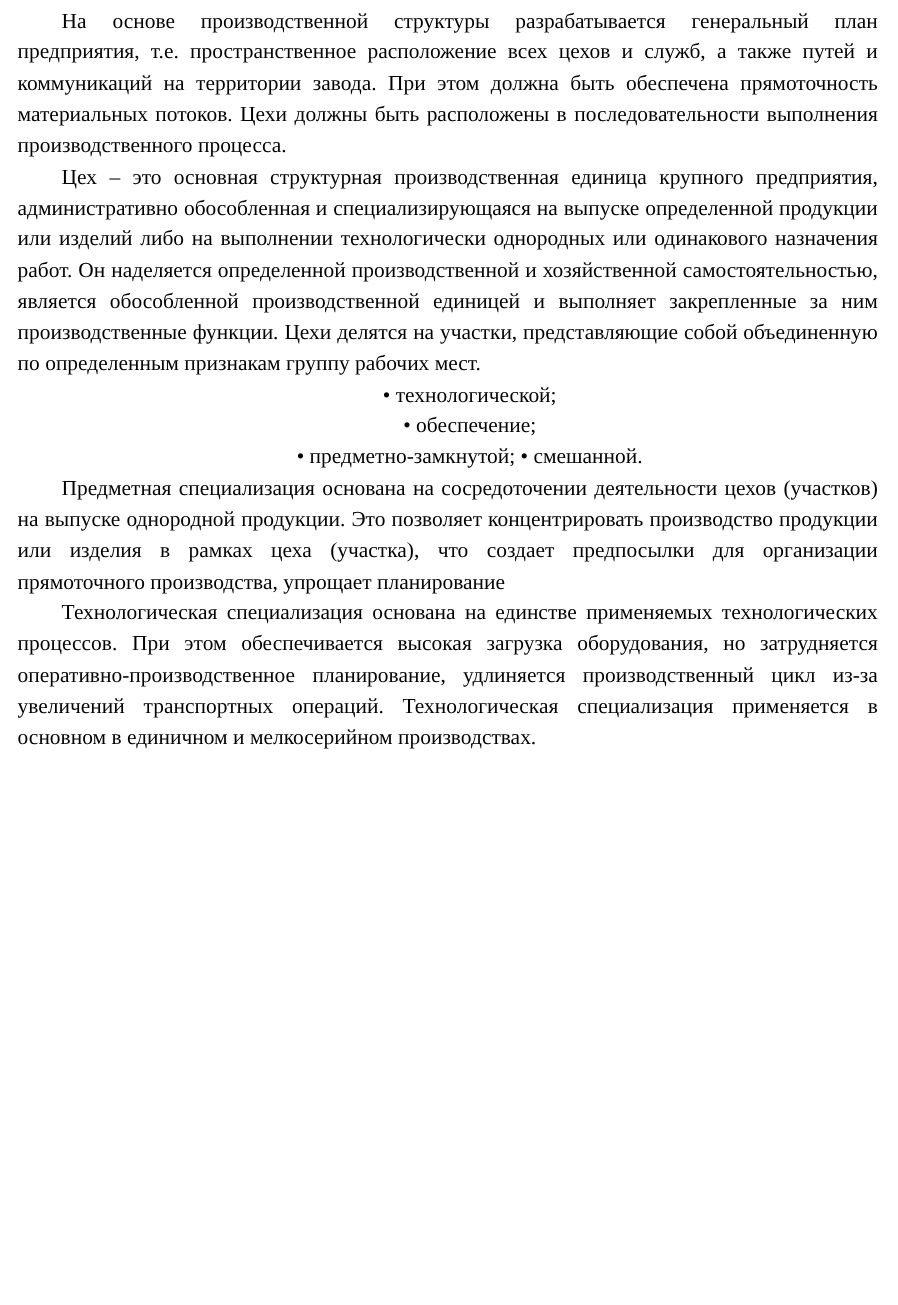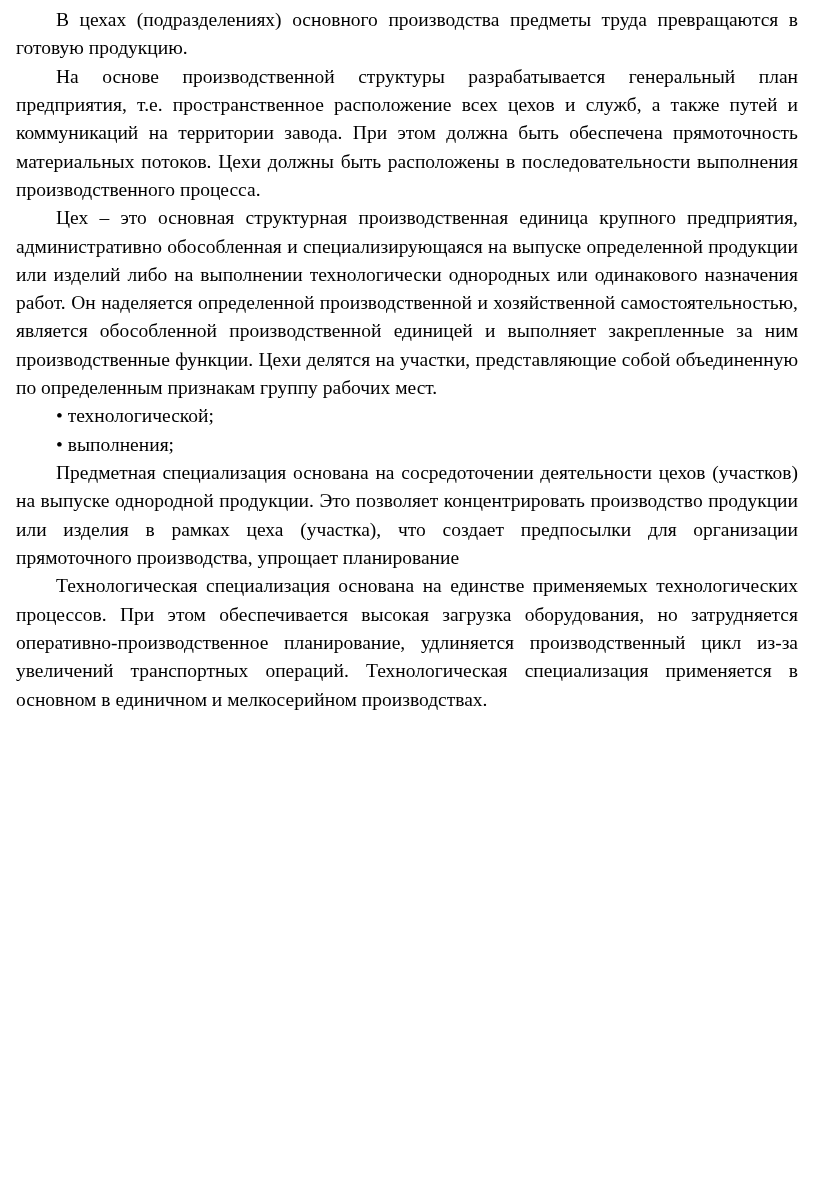--- a/index.html
+++ b/index.html
@@ -27,29 +27,29 @@
     text-align: justify;
     text-justify: inter-word;
   }
   .para {
     margin: 0;
     text-indent: 40px;
     text-align: justify;
   }
   .para.bullet {
     text-indent: 40px;
-    text-align: left;
+    text-align: center;
   }
 </style>
 </head>
 <body>
 
 <div class="page">
   <div class="doc-body">
-    <p class="para">В цехах (подразделениях) основного производства предметы труда превращаются в готовую продукцию.</p>
     <p class="para">На основе производственной структуры разрабатывается генеральный план предприятия, т.е. пространственное расположение всех цехов и служб, а также путей и коммуникаций на территории завода. При этом должна быть обеспечена прямоточность материальных потоков. Цехи должны быть расположены в последовательности выполнения производственного процесса.</p>
     <p class="para">Цех – это основная структурная производственная единица крупного предприятия, административно обособленная и специализирующаяся на выпуске определенной продукции или изделий либо на выполнении технологически однородных или одинакового назначения работ. Он наделяется определенной производственной и хозяйственной самостоятельностью, является обособленной производственной единицей и выполняет закрепленные за ним производственные функции. Цехи делятся на участки, представляющие собой объединенную по определенным признакам группу рабочих мест.</p>
     <p class="para bullet">• технологической;</p>
-    <p class="para bullet">• выполнения;</p>
+    <p class="para bullet">• обеспечение;</p>
+    <p class="para bullet">• предметно-замкнутой; • смешанной.</p>
     <p class="para">Предметная специализация основана на сосредоточении деятельности цехов (участков) на выпуске однородной продукции. Это позволяет концентрировать производство продукции или изделия в рамках цеха (участка), что создает предпосылки для организации прямоточного производства, упрощает планирование</p>
     <p class="para">Технологическая специализация основана на единстве применяемых технологических процессов. При этом обеспечивается высокая загрузка оборудования, но затрудняется оперативно-производственное планирование, удлиняется производственный цикл из-за увеличений транспортных операций. Технологическая специализация применяется в основном в единичном и мелкосерийном производствах.</p>
   </div>
 </div>
 
 </body></html>

